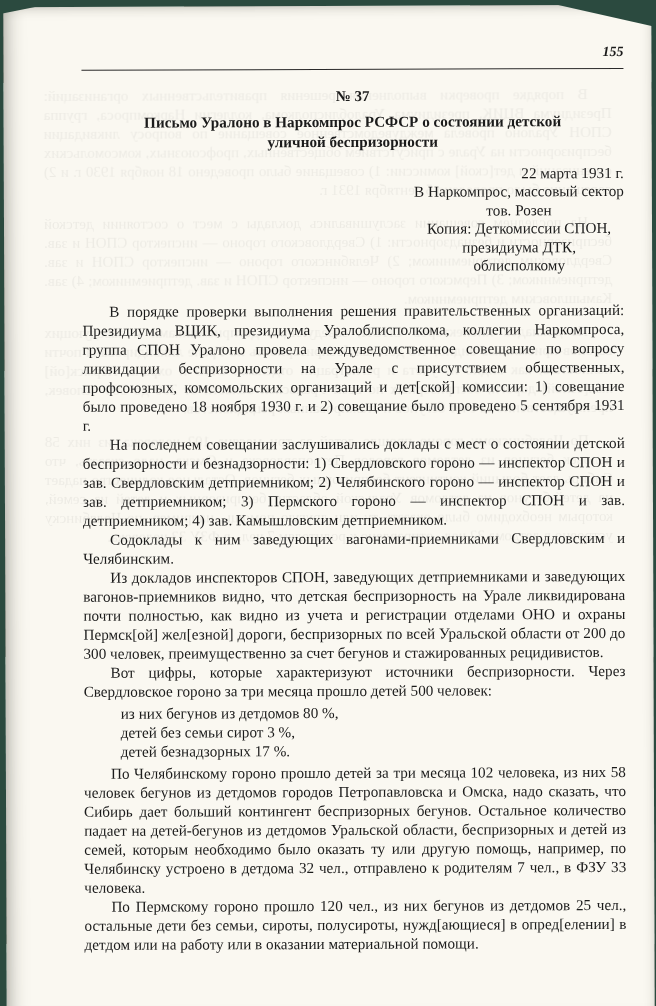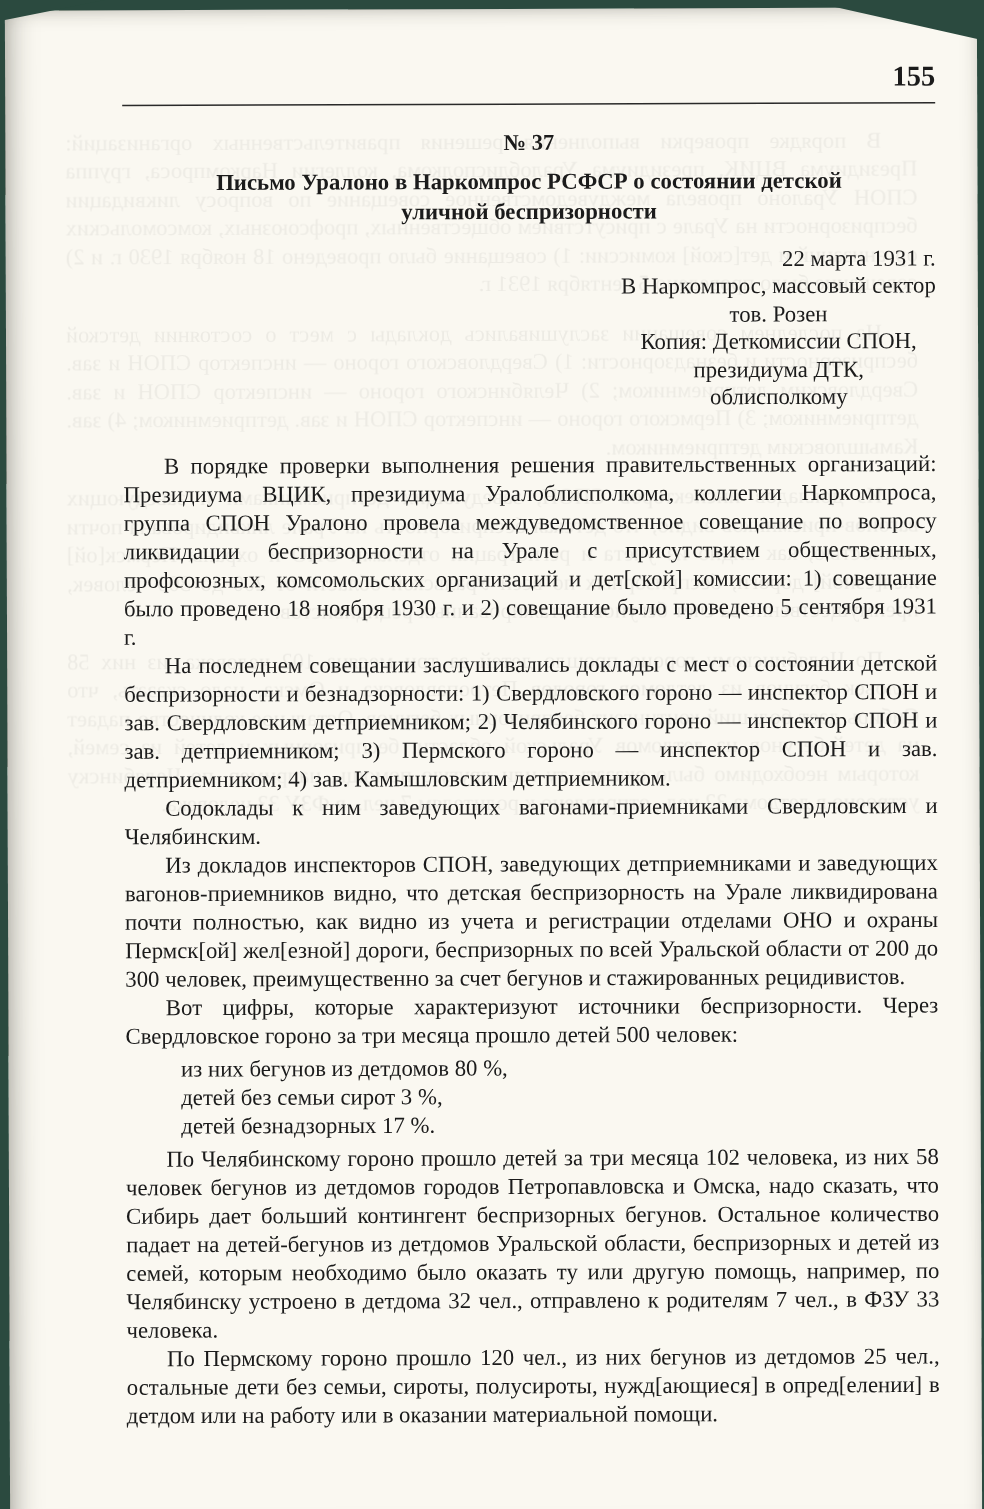--- a/index.html
+++ b/index.html
@@ -38,21 +38,21 @@
     color:#101010;overflow:hidden;pointer-events:none;user-select:none;
   }
   .bleed p{margin:0 0 14px 0;text-indent:24px;}
 
   .content{position:relative;z-index:2;padding:38px 28px 20px 78px;}
 
   .running-header{
     display:flex;justify-content:flex-end;align-items:baseline;
     font-weight:bold;font-size:15.5px;line-height:18px;
   }
-  .rh-page{margin-left:18px;font-size:19px;}
+  .rh-page{margin-left:18px;font-size:14px;font-style:italic;}
   .rule{border-bottom:1.4px solid #2a2a2a;margin-top:7px;}
 
   .doc-number{text-align:center;font-weight:bold;font-size:15px;margin-top:17px;line-height:19px;}
   .doc-title{
     text-align:center;font-weight:bold;font-size:15.2px;line-height:19.5px;
     max-width:460px;margin:6px auto 0 auto;
   }
   .date-line{text-align:right;font-size:15.2px;line-height:19px;margin-top:13px;}
   .address{
     margin-left:auto;width:fit-content;text-align:center;

